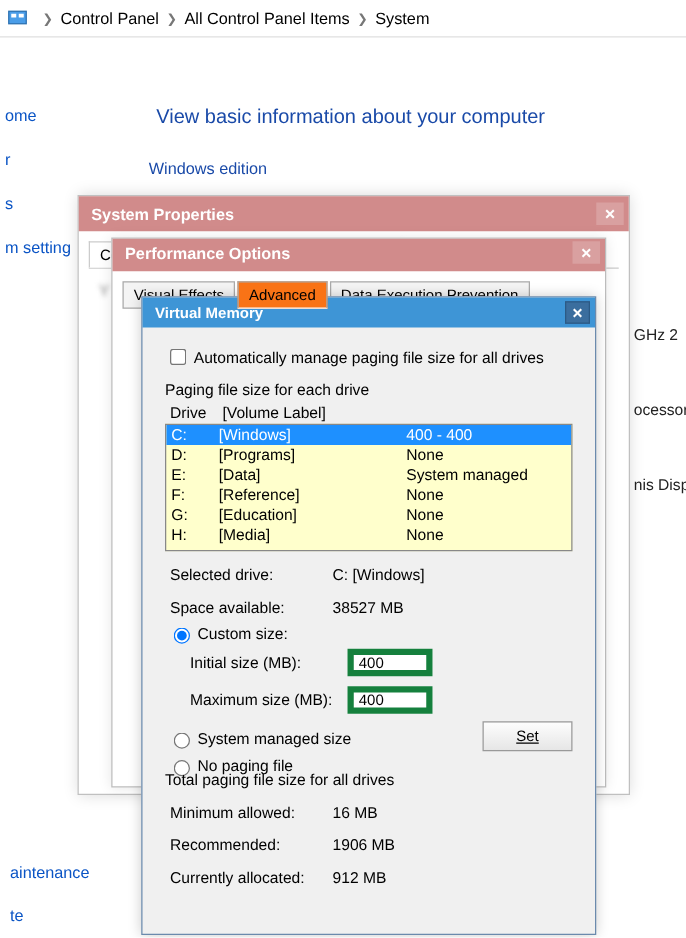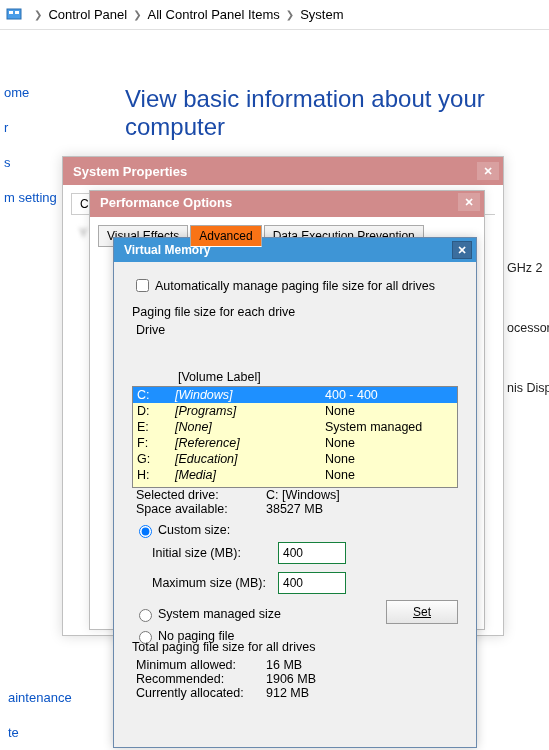--- a/index.html
+++ b/index.html
@@ -10,21 +10,21 @@
   .breadcrumb { height: 30px; background: #fff; border-bottom: 1px solid #e0e0e0; display: flex; align-items: center; padding-left: 6px; color: #000; }
   .breadcrumb .sep { margin: 0 6px; color: #777; font-size: 10px; }
   .breadcrumb span { cursor: default; }
   .cp-icon { width: 16px; height: 16px; margin-right: 6px; }
 
   .left-nav { position: absolute; left: 0; top: 30px; width: 60px; padding-top: 45px; color: #0a54c5; }
   .left-nav div { padding: 10px 0 10px 4px; white-space: nowrap; overflow: hidden; }
   .left-nav .bottom { position: absolute; top: 640px; }
 
   .main-area { position: absolute; left: 115px; top: 30px; right: 0; }
-  .main-title { color: #1a4aa8; font-size: 24px; font-weight: 400; padding: 55px 0 20px 10px; }
+  .main-title { color: #1a4aa8; font-size: 16px; font-weight: 400; padding: 55px 0 20px 10px; }
   .section-label { color: #1a4aa8; padding: 4px 0 4px 4px; }
 
   
   .win-sp { position: absolute; left: 62px; top: 156px; width: 442px; height: 480px; background: #fff; border: 1px solid #c0c0c0; box-shadow: 0 0 12px rgba(0,0,0,0.15); }
   .win-sp .titlebar { height: 28px; background: #d18b8b; display: flex; align-items: center; justify-content: space-between; padding: 0 4px 0 10px; color: #fff; font-weight: 600; }
   .tb-close { width: 22px; height: 18px; background: rgba(255,255,255,0.18); color: #fff; display: flex; align-items: center; justify-content: center; font-size: 11px; cursor: default; }
   .win-sp .body { padding: 8px; }
   .tabstrip { display: flex; border-bottom: 1px solid #ccc; margin-bottom: 6px; }
   .tabstrip .tab { padding: 3px 8px; border: 1px solid #ccc; border-bottom: none; margin-right: 2px; background: #fff; font-size: 12px; }
   .tabstrip .blur { filter: blur(2px); color: #888; }
@@ -42,39 +42,39 @@
   .win-vm .titlebar { height: 24px; background: #3e95d6; display: flex; align-items: center; justify-content: space-between; padding: 0 4px 0 10px; color: #fff; font-weight: 600; font-size: 12px; }
   .win-vm .titlebar .tb-close { background: #3b6e9e; width: 20px; height: 18px; border: 1px solid #2b5a85; }
   .win-vm .body { padding: 14px 18px; font-size: 12.5px; }
 
   .checkbox-row { display: flex; align-items: center; margin-bottom: 10px; }
   .checkbox-row input { margin-right: 6px; }
 
   .group-label { margin-bottom: 4px; }
   .drive-head { display: flex; margin: 4px 2px 2px 4px; }
   .drive-head .c1 { width: 42px; }
-  .drive-head .c2 { width: 158px; margin-top: 47px; }
+  .drive-head .c2 { width: 158px; }
   .drive-head .c3 { flex: 1; }
 
   .drive-list { border: 1px solid #888; background: #ffffcc; height: 102px; overflow: hidden; }
   .drive-row { display: flex; padding: 1px 4px; }
   .drive-row.selected { background: #1e90ff; color: #fff; }
   .drive-row .c1 { width: 38px; }
-  .drive-row .c2 { width: 150px; font-style: italic; }
+  .drive-row .c2 { width: 150px; }
   .drive-row .c3 { flex: 1; }
 
-  .info-row { display: flex; margin-top: 0; padding-left: 4px; }
+  .info-row { display: flex; margin-top: 12px; padding-left: 4px; }
   .info-row .lbl { width: 130px; }
   .info-row .val { }
 
   .radio-row { display: flex; align-items: center; margin: 6px 0 0 2px; }
   .radio-row input { margin-right: 6px; }
   .radio-row.sub { margin-left: 20px; margin-top: 4px; }
   .radio-row.sub .lbl { width: 126px; }
-  .radio-row.sub input.num { width: 68px; height: 22px; border: 1px solid #15803d; padding: 2px 4px; font-size: 12px; }
+  .radio-row.sub input.num { width: 68px; height: 22px; border: 5px solid #15803d; padding: 2px 4px; font-size: 12px; }
 
   .set-row { display: flex; justify-content: flex-end; margin-top: -44px; margin-bottom: 16px; text-decoration: underline; }
   .set-btn { width: 72px; height: 24px; background: linear-gradient(#fdfdfd,#e6e6e6); border: 1px solid #999; font-size: 12px; cursor: default; }
 
   .right-cut { position: absolute; right: 0; top: 258px; width: 42px; color: #222; font-size: 12.5px; line-height: 20px; white-space: nowrap; overflow: hidden; }
   .right-cut div { margin-bottom: 40px; }
 </style>
 </head>
 <body>
 
@@ -98,20 +98,21 @@
   <div>s</div>
   <div>m setting</div>
   <div class="bottom">
     <div>aintenance</div>
     <div>te</div>
   </div>
 </div>
 
 <div class="main-area">
   <div class="main-title">View basic information about your computer</div>
+  <div class="section-label">Windows edition</div>
 </div>
 
 <div class="right-cut">
   <div>GHz   2</div>
   <div>ocessor</div>
   <div>nis Disp</div>
 </div>
 
 <div class="win-sp">
   <div class="titlebar">
@@ -161,21 +162,21 @@
           <div class="c2">[Windows]</div>
           <div class="c3">400 - 400</div>
         </div>
         <div class="drive-row">
           <div class="c1">D:</div>
           <div class="c2">[Programs]</div>
           <div class="c3">None</div>
         </div>
         <div class="drive-row">
           <div class="c1">E:</div>
-          <div class="c2">[None]</div>
+          <div class="c2">[Data]</div>
           <div class="c3">System managed</div>
         </div>
         <div class="drive-row">
           <div class="c1">F:</div>
           <div class="c2">[Reference]</div>
           <div class="c3">None</div>
         </div>
         <div class="drive-row">
           <div class="c1">G:</div>
           <div class="c2">[Education]</div>

